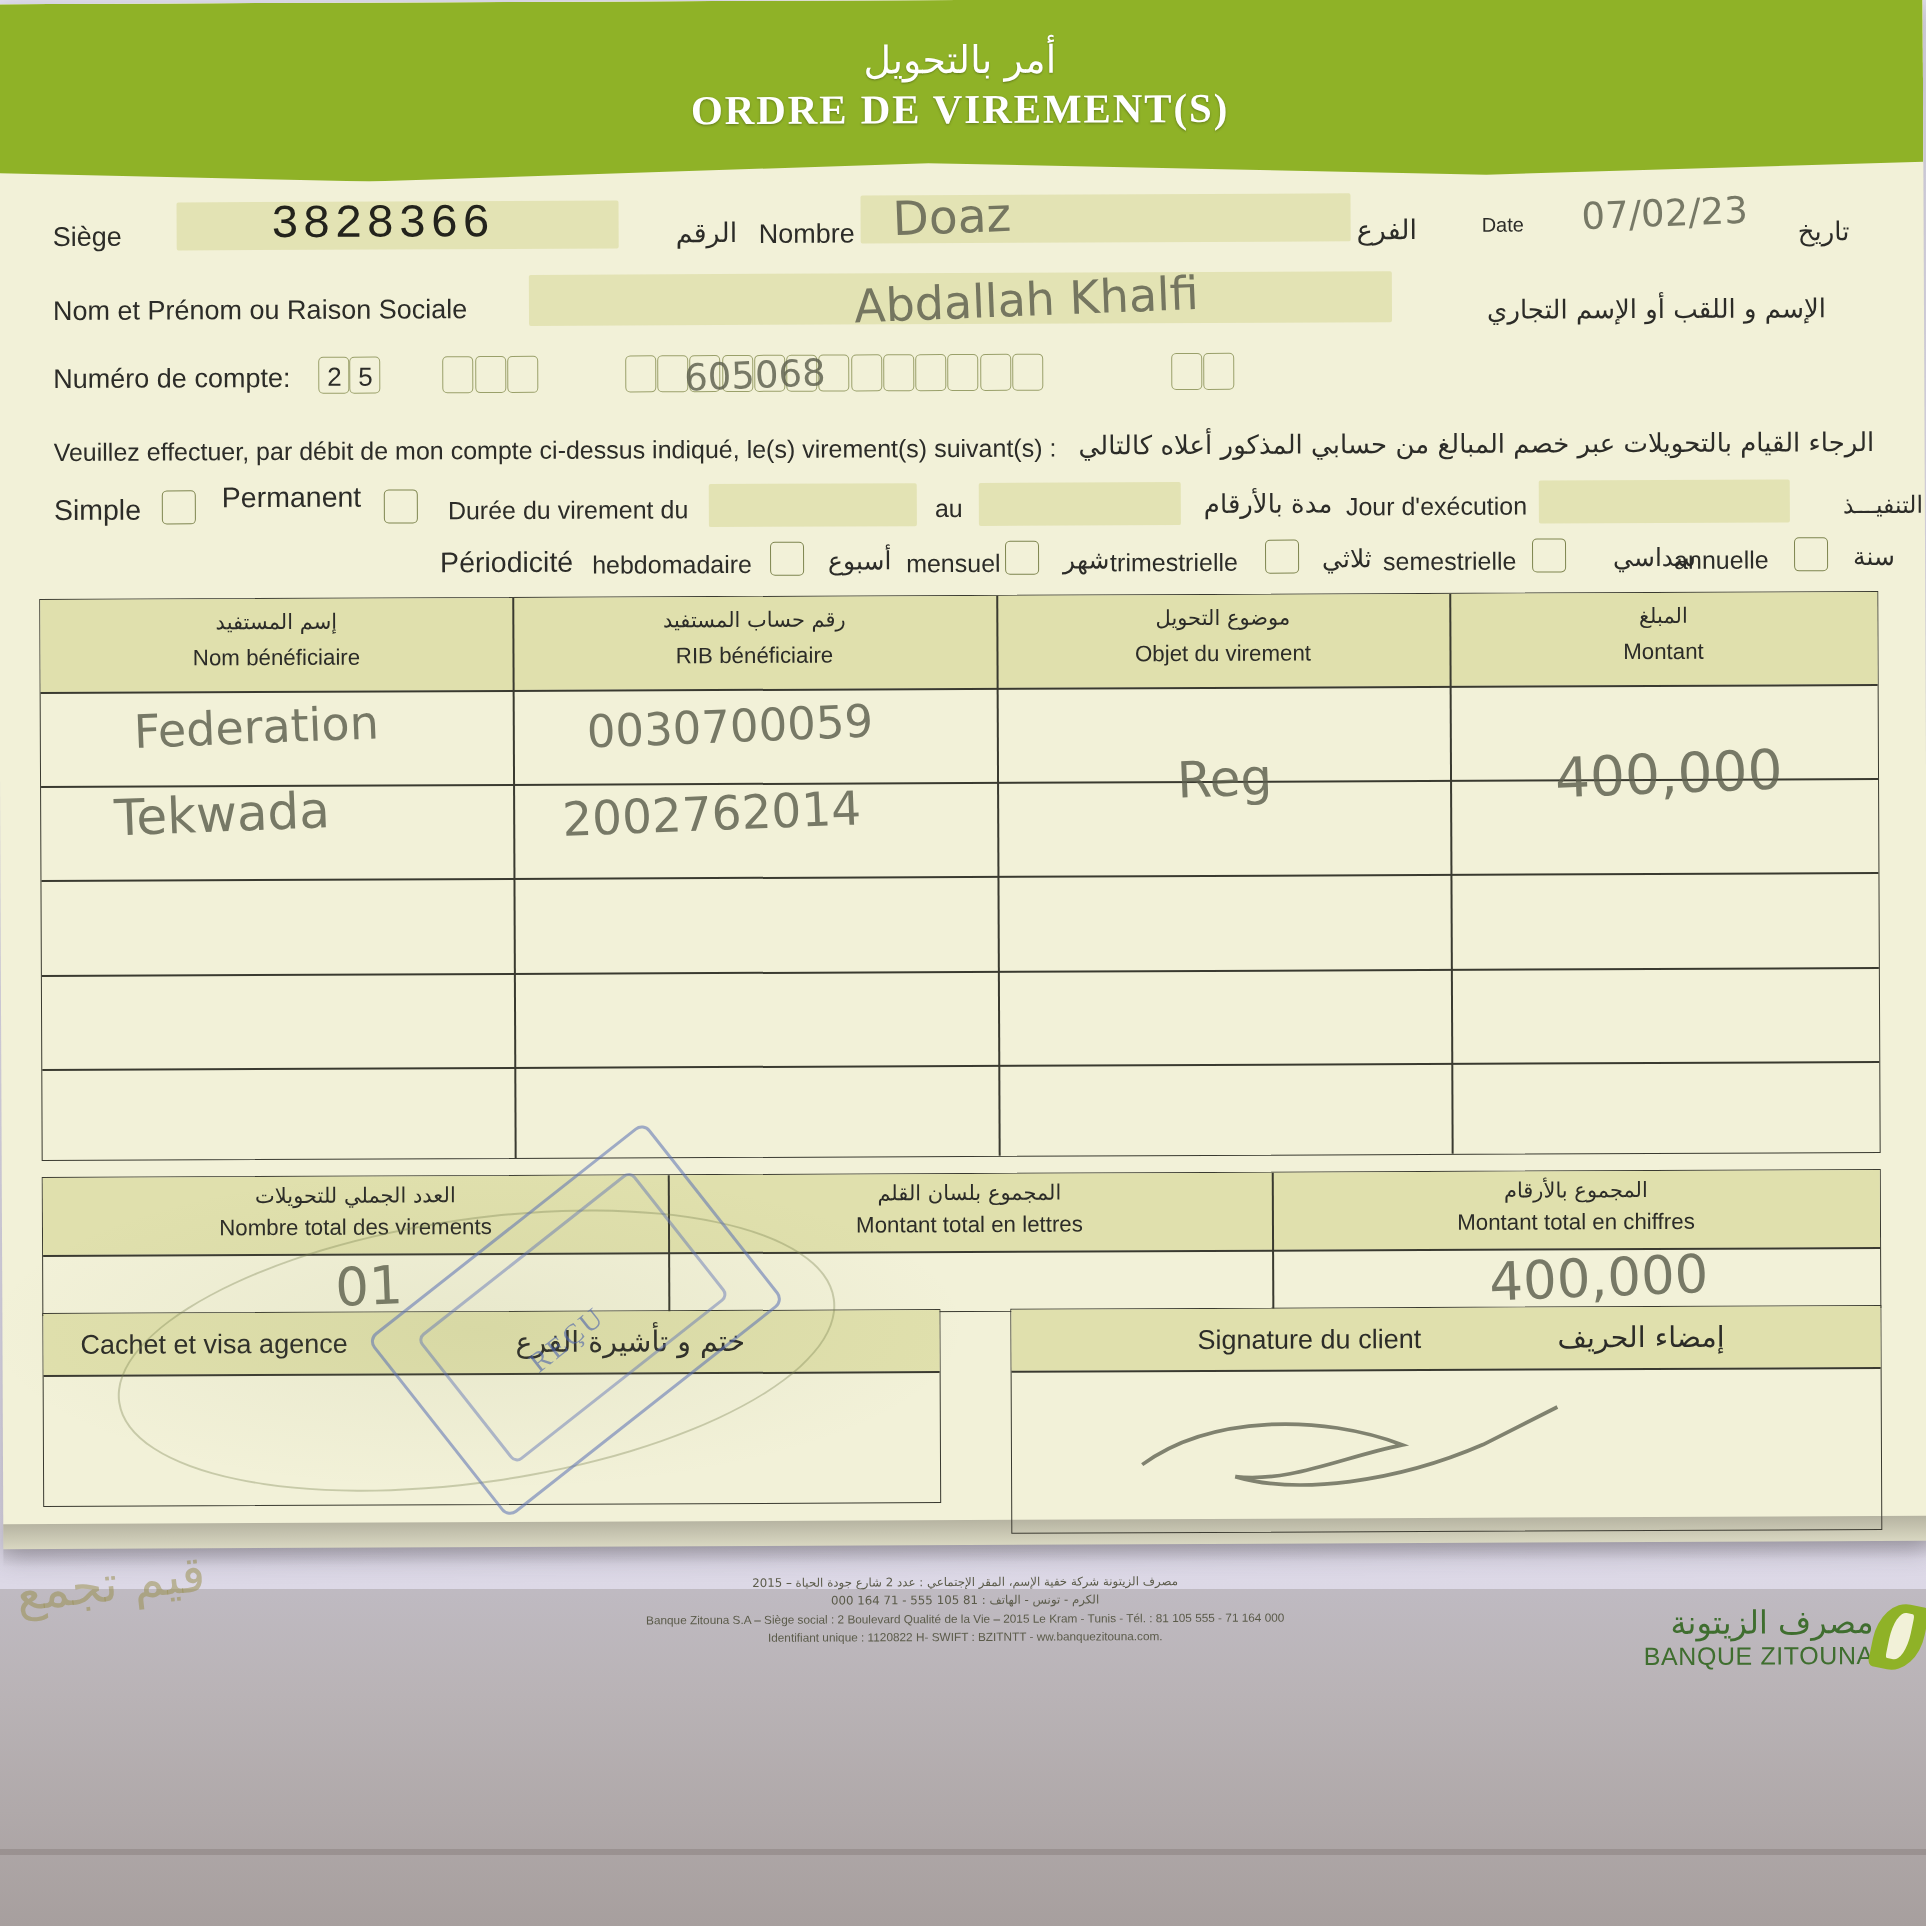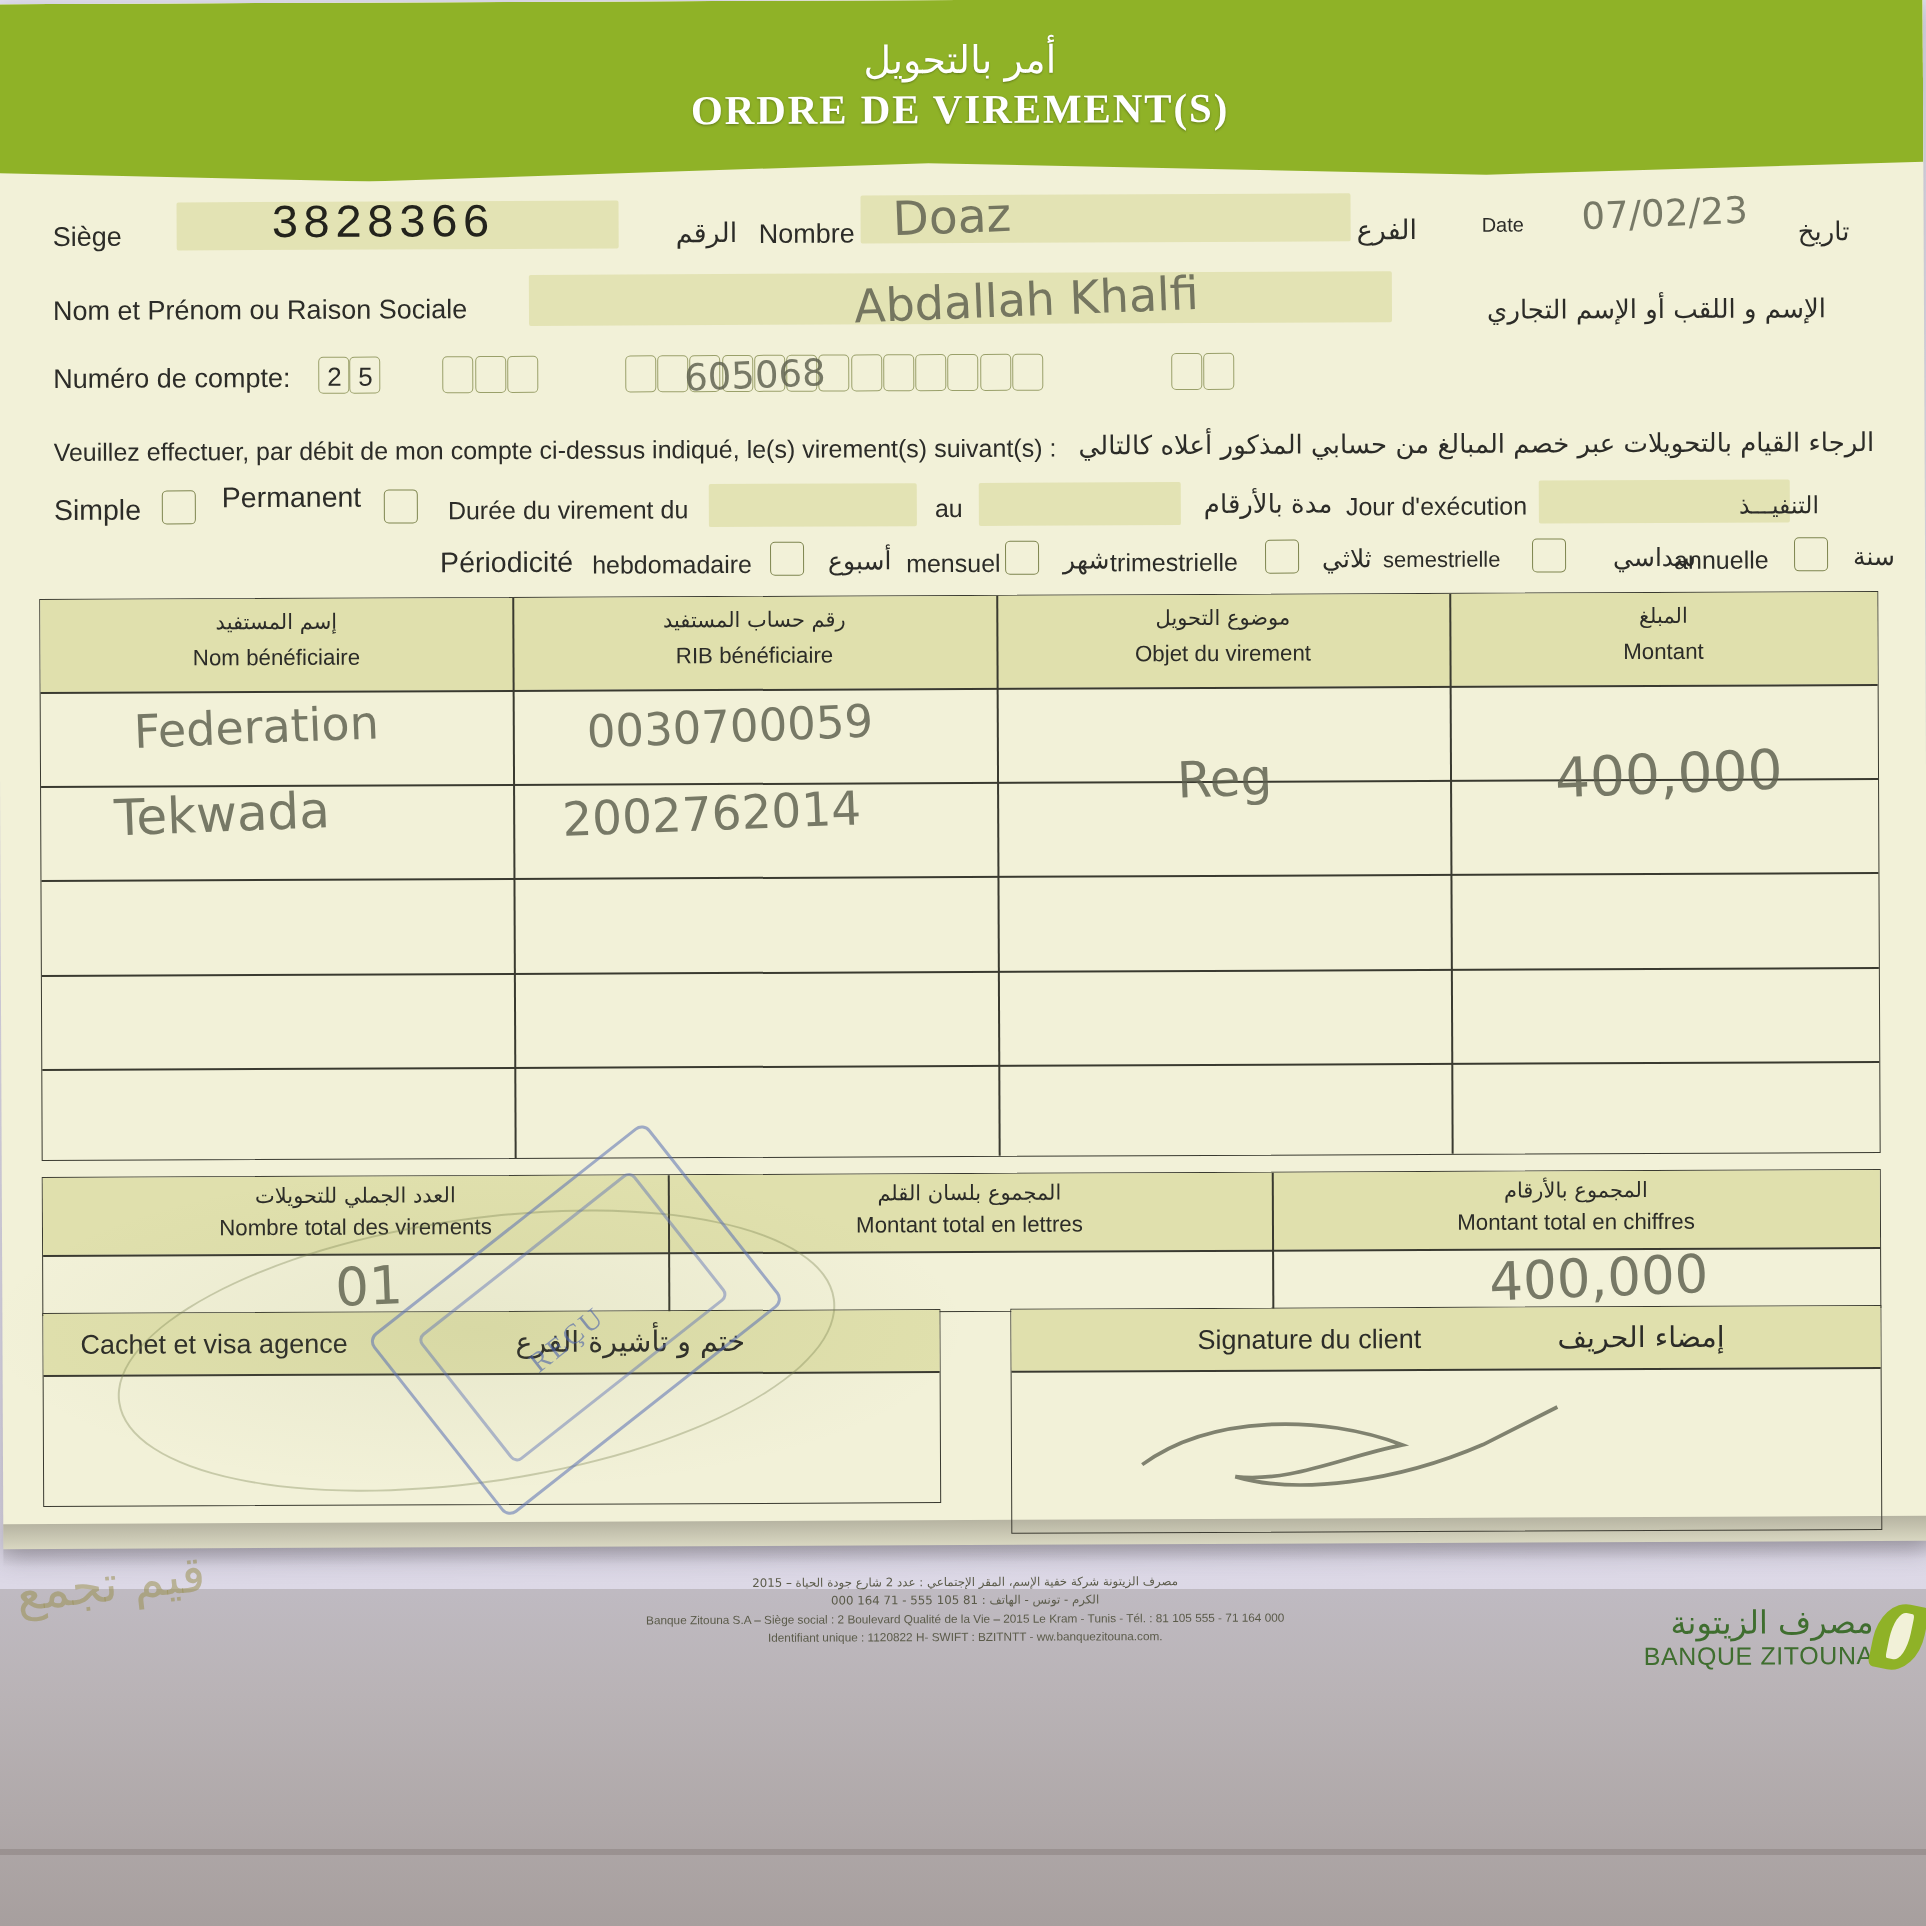--- a/index.html
+++ b/index.html
@@ -212,36 +212,36 @@
       <div class="lbl fr" style="left:223px;top:298px;font-size:28.5px;">Permanent</div>
       <div class="chk" style="left:385px;top:307px;"></div>
 
       <div class="lbl fr" style="left:449px;top:314px;font-size:25px;">Durée du virement du</div>
       <div class="blank" style="left:710px;top:303px;width:208px;height:43px;"></div>
       <div class="lbl fr" style="left:936px;top:314px;font-size:25px;">au</div>
       <div class="blank" style="left:980px;top:303px;width:202px;height:43px;"></div>
       <div class="lbl ar" style="left:1205px;top:310px;font-size:26px;">مدة بالأرقام</div>
       <div class="lbl fr" style="left:1347px;top:314px;font-size:25px;">Jour d'exécution</div>
       <div class="blank" style="left:1540px;top:303px;width:251px;height:43px;"></div>
-      <div class="lbl ar" style="left:1740px;top:315px;font-size:23.6px;">التنفيـــذ</div>
+      <div class="lbl ar" style="left:1844px;top:315px;font-size:23.6px;">التنفيـــذ</div>
 
       <div class="lbl fr" style="left:441px;top:364px;font-size:28.5px;">Périodicité</div>
       <div class="lbl fr" style="left:593px;top:369px;font-size:25px;">hebdomadaire</div>
       <div class="chk" style="left:771px;top:361px;"></div>
       <div class="lbl ar" style="left:829px;top:366px;font-size:25px;">أسبوع</div>
 
       <div class="lbl fr" style="left:907px;top:369px;font-size:25px;">mensuel</div>
       <div class="chk" style="left:1006px;top:361px;"></div>
       <div class="lbl ar" style="left:1064px;top:366px;font-size:25px;">شهر</div>
 
       <div class="lbl fr" style="left:1111px;top:369px;font-size:25px;">trimestrielle</div>
       <div class="chk" style="left:1266px;top:361px;"></div>
       <div class="lbl ar" style="left:1323px;top:366px;font-size:25px;">ثلاثي</div>
 
-      <div class="lbl fr" style="left:1384px;top:369px;font-size:22px;">semestrielle</div>
+      <div class="lbl fr" style="left:1384px;top:369px;font-size:25px;">semestrielle</div>
       <div class="chk" style="left:1533px;top:361px;"></div>
       <div class="lbl ar" style="left:1590px;top:366px;font-size:25px;margin-left:24px;">سداسي</div>
 
       <div class="lbl fr" style="left:1675px;top:369px;font-size:25px;">annuelle</div>
       <div class="chk" style="left:1795px;top:361px;"></div>
       <div class="lbl ar" style="left:1854px;top:366px;font-size:25px;">سنة</div>
 
       <div class="tbl" style="left:40px;top:415px;width:1837px;height:560px;">
 
         <div class="thead" style="left:0;top:0;width:1837px;height:92px;"></div>

